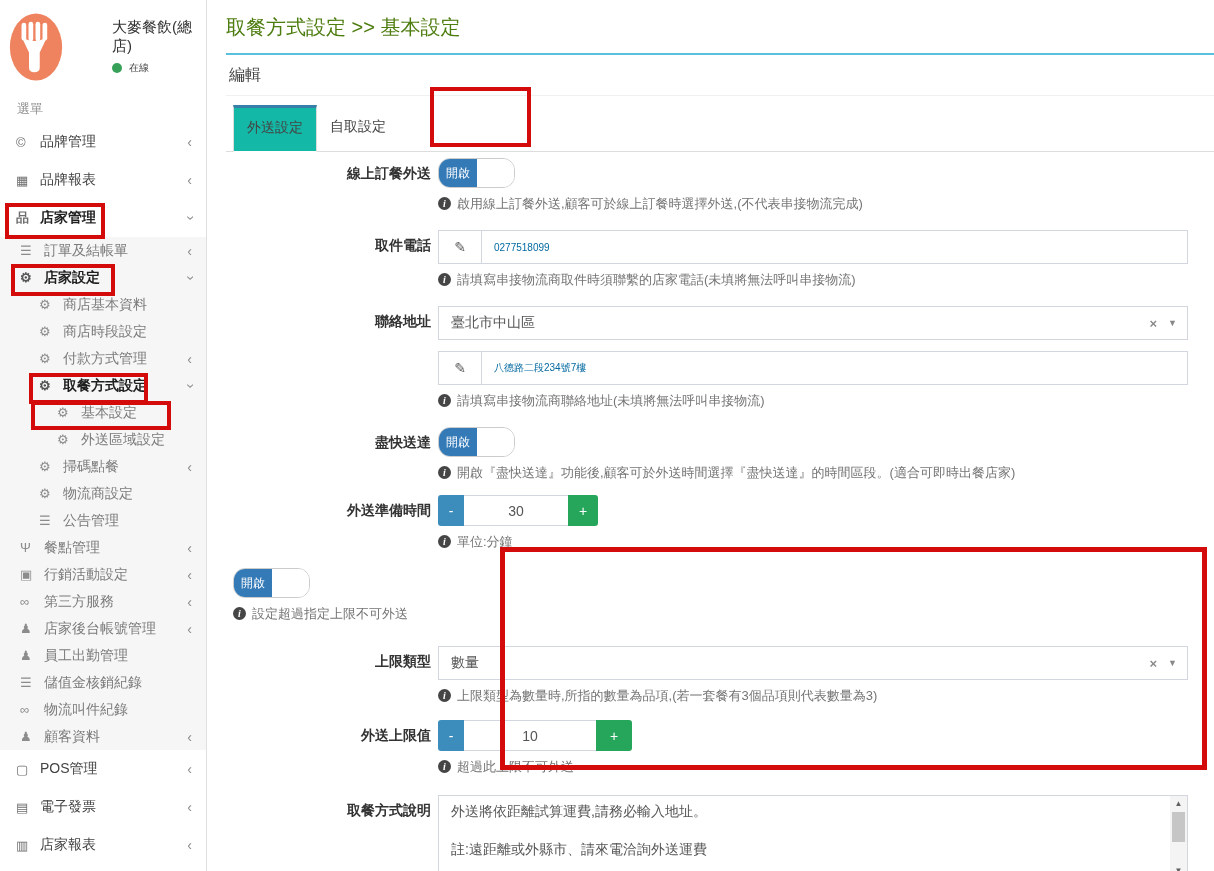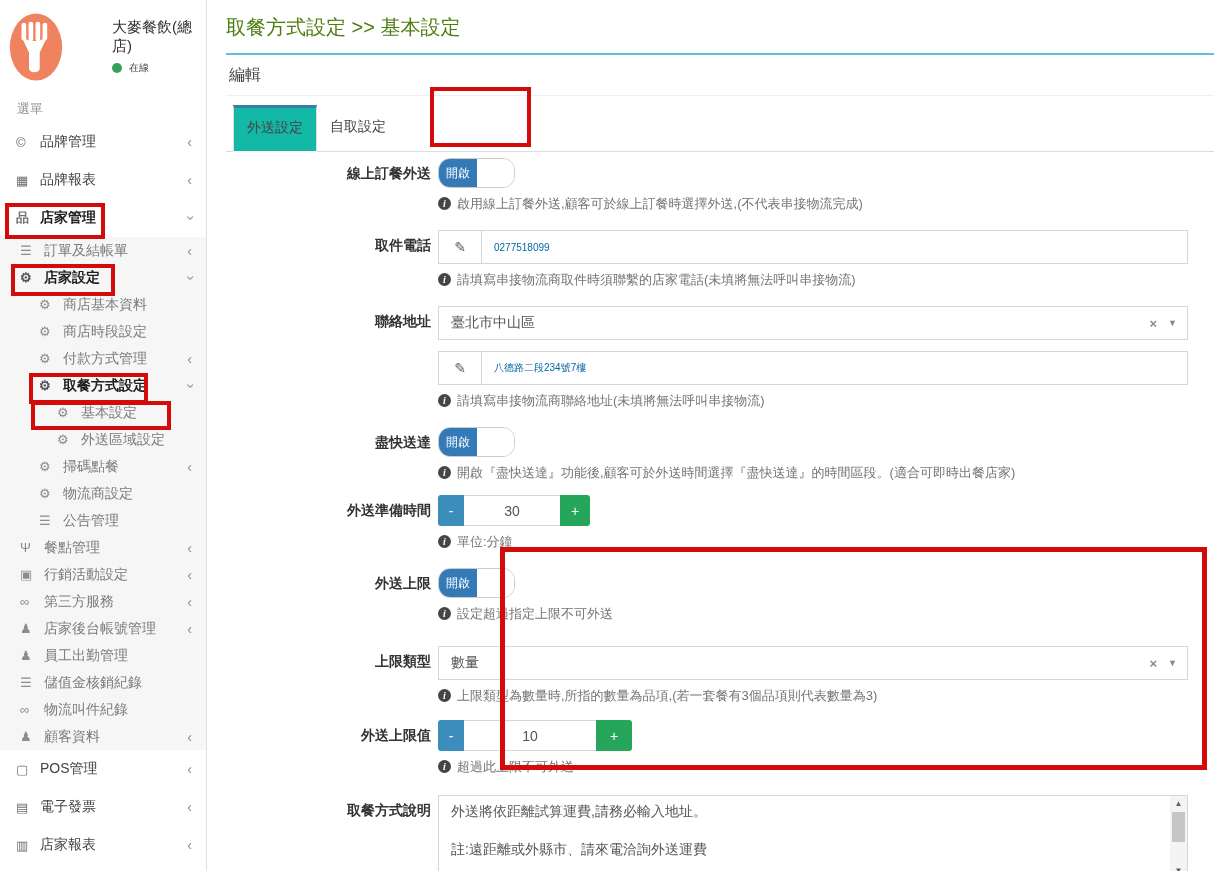--- a/index.html
+++ b/index.html
@@ -52,21 +52,21 @@
 .input-addon { width:43px; flex:none; border-right:1px solid #d2d6de; display:flex; align-items:center; justify-content:center; color:#555; font-size:14px; }
 .input-field { flex:1; border:none; outline:none; padding:0 12px; font-size:10px; color:#0369a1; font-family:inherit; min-width:0; }
 
 .select { height:34px; border:1px solid #d2d6de; display:flex; align-items:center; padding:0 10px 0 12px; font-size:14px; color:#555; background:#fff; cursor:pointer; }
 .select-value { flex:1; }
 .select-clear { color:#8a8a8a; font-size:13px; font-weight:bold; margin-right:11px; }
 .select-caret { color:#888; font-size:9px; }
 
 .stepper { display:flex; height:31px; }
 .stepper-minus { width:26px; background:#3c8dbc; color:#fff; border-radius:3px 0 0 3px; display:flex; align-items:center; justify-content:center; font-size:14px; cursor:pointer; }
-.stepper-input { width:96px; border:1px solid #d2d6de; border-left:none; border-right:none; text-align:center; font-size:14px; color:#555; outline:none; font-family:inherit; }
+.stepper-input { width:104px; border:1px solid #d2d6de; border-left:none; border-right:none; text-align:center; font-size:14px; color:#555; outline:none; font-family:inherit; }
 .stepper-plus { width:30px; background:#26a65b; color:#fff; border-radius:0 3px 3px 0; display:flex; align-items:center; justify-content:center; font-size:14px; cursor:pointer; }
 .stepper.wide .stepper-input { width:132px; }
 .stepper.wide .stepper-plus { width:36px; }
 
 .helper { display:flex; align-items:flex-start; margin-top:8px; font-size:13px; color:#747474; line-height:16px; }
 .info-icon { width:13px; height:13px; border-radius:50%; background:#454545; color:#fff; font-size:10px; font-weight:bold; font-style:italic; font-family:"Liberation Serif",serif; display:inline-flex; align-items:center; justify-content:center; margin:1px 6px 0 0; flex:none; }
 
 .textarea-wrap { position:relative; border:1px solid #d2d6de; height:86px; background:#fff; }
 .textarea-wrap textarea { width:calc(100% - 17px); height:100%; border:none; outline:none; resize:none; padding:6px 12px; font-size:14px; line-height:19px; color:#555; font-family:inherit; overflow:hidden; display:block; }
 .fake-scrollbar { position:absolute; right:0; top:0; bottom:0; width:17px; background:#f4f4f4; }
@@ -311,21 +311,20 @@
             <span class="stepper-plus">+</span>
           </div>
           <div class="helper">
             <span class="info-icon">i</span>
             <span>單位:分鐘</span>
           </div>
         </div>
       </div>
 
       <div class="form-row mb24">
-        <div class="label-col">外送上限</div>
         <div class="control-col">
           <div class="switch">
             <span class="switch-on">開啟</span>
             <span class="switch-knob"></span>
           </div>
           <div class="helper">
             <span class="info-icon">i</span>
             <span>設定超過指定上限不可外送</span>
           </div>
         </div>

